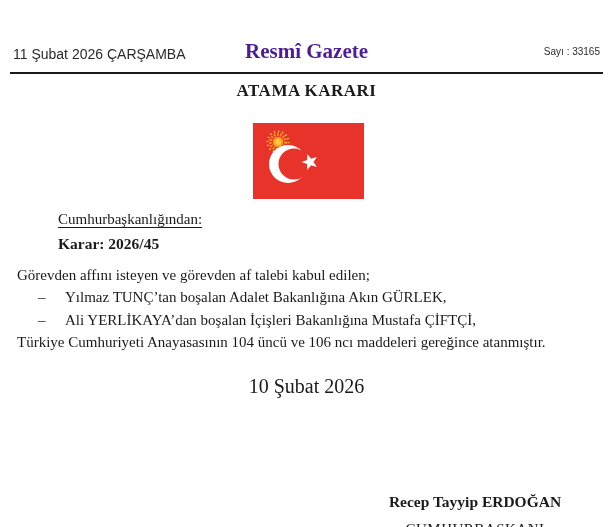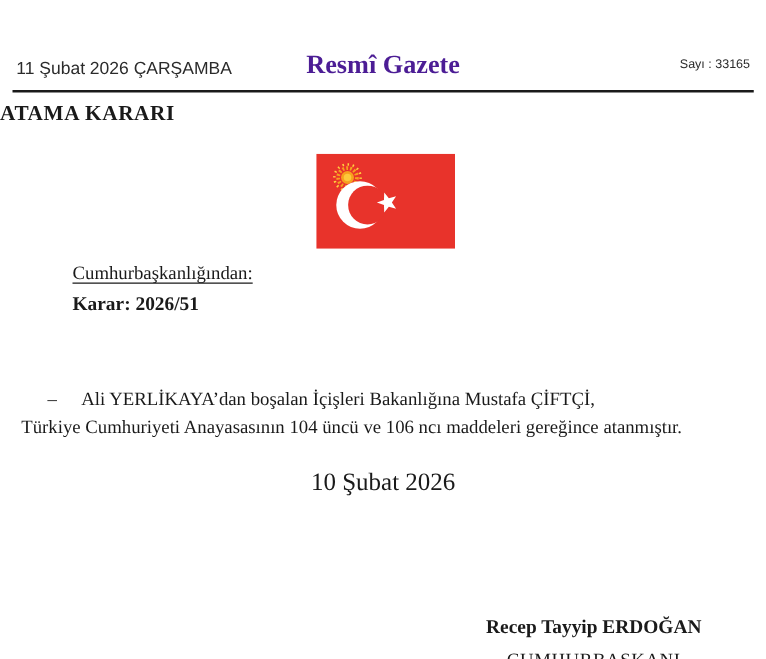--- a/index.html
+++ b/index.html
@@ -31,21 +31,21 @@
     font-family: "Liberation Sans", sans-serif;
     font-size: 10px; color: #2b2b2b;
   }
   .hdr-rule {
     position: absolute;
     left: 10px; right: 10px; top: 45px;
     border-top: 2px solid #1a1a1a;
   }
   .doc-title {
     left: 0; top: 54px; width: 100%;
-    text-align: left;
+    text-align: center;
     font-size: 17px; font-weight: bold;
     letter-spacing: 0.5px;
   }
   .flag-wrap {
     position: absolute;
     left: 253px; top: 96px;
     width: 111px; height: 76px;
   }
   .authority {
     left: 58px; top: 184px;
@@ -106,23 +106,27 @@
       </g>
 
       <circle cx="35" cy="41" r="19" fill="#ffffff"></circle>
       <circle cx="41" cy="41" r="15.5" fill="#e8332b"></circle>
 
       <polygon points="48.5,39 54.17,36.94 54.37,30.92 58.08,35.67 63.88,34 60.5,39 63.88,44 58.08,42.33 54.37,47.08 54.17,41.06" fill="#ffffff"></polygon>
     </svg>
   </div>
 
   <div class="abs authority">Cumhurbaşkanlığından:</div>
-  <div class="abs decree-no">Karar: 2026/51</div>
+  <div class="abs decree-no">Karar: 2026/45</div>
 
+  <div class="abs body-line intro">Görevden affını isteyen ve görevden af talebi kabul edilen;</div>
 
+  <div class="abs body-line item-1">
+    <span class="item-dash">–</span><span>Yılmaz TUNÇ’tan boşalan Adalet Bakanlığına Akın GÜRLEK,</span>
+  </div>
 
   <div class="abs body-line item-2">
     <span class="item-dash">–</span><span>Ali YERLİKAYA’dan boşalan İçişleri Bakanlığına Mustafa ÇİFTÇİ,</span>
   </div>
 
   <div class="abs body-line closing">Türkiye Cumhuriyeti Anayasasının 104 üncü ve 106 ncı maddeleri gereğince atanmıştır.</div>
 
   <div class="abs decree-date">10 Şubat 2026</div>
 
   <div class="sig-block">

